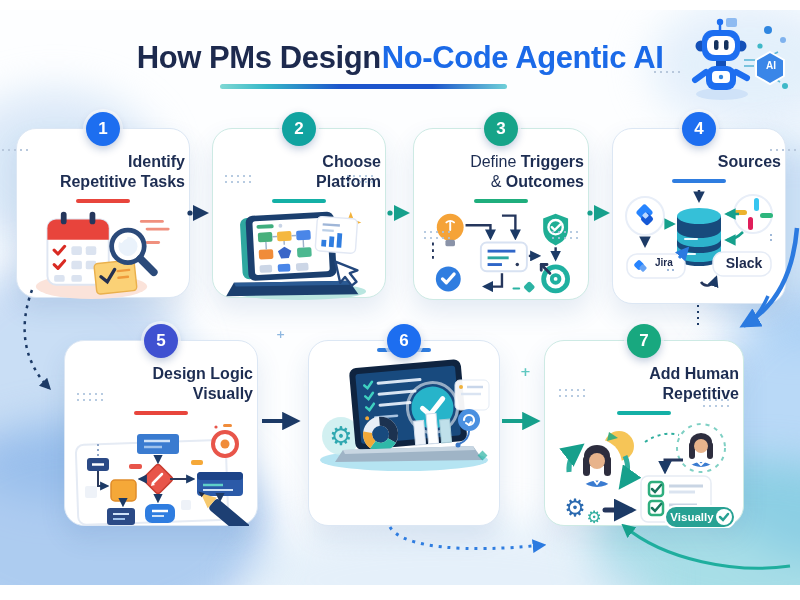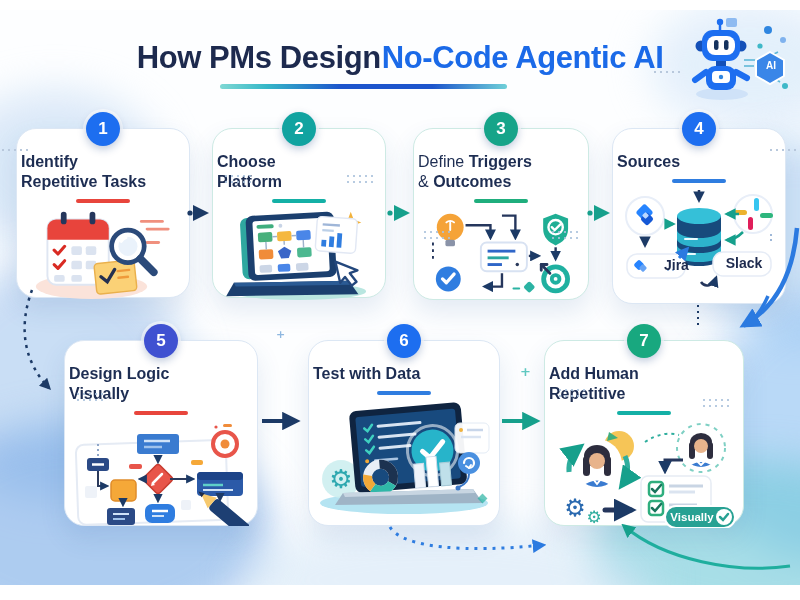--- a/index.html
+++ b/index.html
@@ -13,21 +13,21 @@
   .title .accent{margin-left:1px;}
   .title-underline{position:absolute;left:218px;top:50px;width:287px;height:4.5px;border-radius:3px;
     background:linear-gradient(90deg,#7fd8d4 0%,#35b8c8 16%,#1d55cc 42%,#1d55cc 74%,#6fd0d8 100%);}
   
   .card{position:absolute;background:#ffffff;border-radius:20px;border:1.5px solid #dce7f4;
     box-shadow:0 12px 26px rgba(40,90,160,.12);z-index:5;}
   .card.t-teal{border-color:#cdeae4;}
   .badge{position:absolute;top:-17px;left:50%;transform:translateX(-50%);width:34px;height:34px;border-radius:50%;
     color:#fff;font-weight:bold;font-size:17px;display:flex;align-items:center;justify-content:center;
     box-shadow:0 3px 8px rgba(20,60,130,.28),0 0 0 3px rgba(255,255,255,.65);z-index:6;}
-  .ttl{margin:23px 4px 0;text-align:left;font-size:16px;line-height:1.25;color:#1d2d52;}
+  .ttl{margin:23px 4px 0;text-align:right;font-size:16px;line-height:1.25;color:#1d2d52;}
   .ttl .ln{display:block;}
   .ttl .rg{font-weight:normal;}
   .ttl .bd{font-weight:bold;}
   .uline{height:3.5px;width:54px;border-radius:2px;margin:7px auto 0;}
   .art{position:relative;margin:5px auto 0;}
   .art svg{display:block;}
   .dots{position:absolute;width:30px;height:12px;opacity:.85;z-index:6;
     background-image:radial-gradient(circle,#aac2dc 1.1px,transparent 1.2px);background-size:6px 6px;}
   
   .overlay{position:absolute;left:0;top:0;z-index:6;pointer-events:none;}
@@ -294,21 +294,21 @@
           <path d="M46,36 H52" marker-end="url(#mTeal)"></path>
           <path d="M118,26 H106" marker-end="url(#mTeal)"></path>
           <path d="M122,44 C116,50 110,52 106,52" marker-end="url(#mTeal)"></path>
         </g>
         <path d="M24,50 V57" stroke="#25365c" stroke-width="2.5" fill="none" marker-end="url(#mNavy)"></path>
         <path d="M58,70 L66,61" stroke="#2f7de0" stroke-width="3" fill="none" marker-end="url(#mBlue)"></path>
         <path d="M80,94 c4,6 12,4 15,-4" stroke="#25365c" stroke-width="2.5" fill="none" marker-end="url(#mNavy)"></path>
         <path d="M46,82 h10" stroke="#9fb8d8" stroke-width="2" stroke-dasharray="2 3"></path>
         <path d="M150,46 v10" stroke="#9fb8d8" stroke-width="2" stroke-dasharray="2 3"></path>
       </svg>
-      <span class="pill-label" style="left:43px;top:69px;font-size:14px;">Jira</span>
+      <span class="pill-label" style="left:34px;top:69px;font-size:10px;">Jira</span>
       <span class="pill-label" style="left:101px;top:67px;width:44px;text-align:center;font-size:14px;">Slack</span>
     </div>
   </section>
 
   <section class="card" style="left:64px;top:340px;width:192px;height:184px;">
     <div class="badge" style="background: rgb(63, 81, 209);">5</div>
     <div class="dots" style="left:10px;top:50px;"></div>
     <h3 class="ttl">
       <span class="ln"><span class="rg"></span><span class="bd">Design Logic</span></span>
       <span class="ln"><span class="rg"></span><span class="bd">Visually</span></span>
@@ -363,24 +363,20 @@
           <rect x="179" y="85" width="9" height="14" fill="#f0b23c"></rect>
           <path d="M136,85 l-15,7 15,7 z" fill="#f6c96e"></path>
           <path d="M124,89.5 l-6,2.5 6,2.5 z" fill="#1c2b4a"></path>
         </g>
       </svg>
     </div>
   </section>
 
   <section class="card" style="left:308px;top:340px;width:190px;height:184px;">
     <div class="badge" style="background: rgb(29, 110, 240);">6</div>
-    <h3 class="ttl">
-      <span class="ln"><span class="rg"></span><span class="bd">Test with Data</span></span>
-      <span class="ln"><span class="rg"></span><span class="bd"></span></span>
-    </h3>
     <div class="uline" style="background: rgb(47, 125, 224);"></div>
     <div class="art" style="width:174px;height:118px;">
       <svg viewBox="0 0 174 112" width="174" height="118">
         <ellipse cx="87" cy="100" rx="84" ry="11" fill="#a8dff0" opacity=".85"></ellipse>
         <circle cx="24" cy="76" r="19" fill="#cdeef0" opacity=".9"></circle>
         <text x="24" y="85" font-size="26" text-anchor="middle" fill="#2fa8b0">⚙</text>
         <g transform="rotate(-5 88 55)">
           <rect x="36" y="4" width="112" height="82" rx="7" fill="#0f2440"></rect>
           <rect x="42" y="10" width="100" height="70" rx="3" fill="#184a7e"></rect>
           <g stroke-linecap="round">

